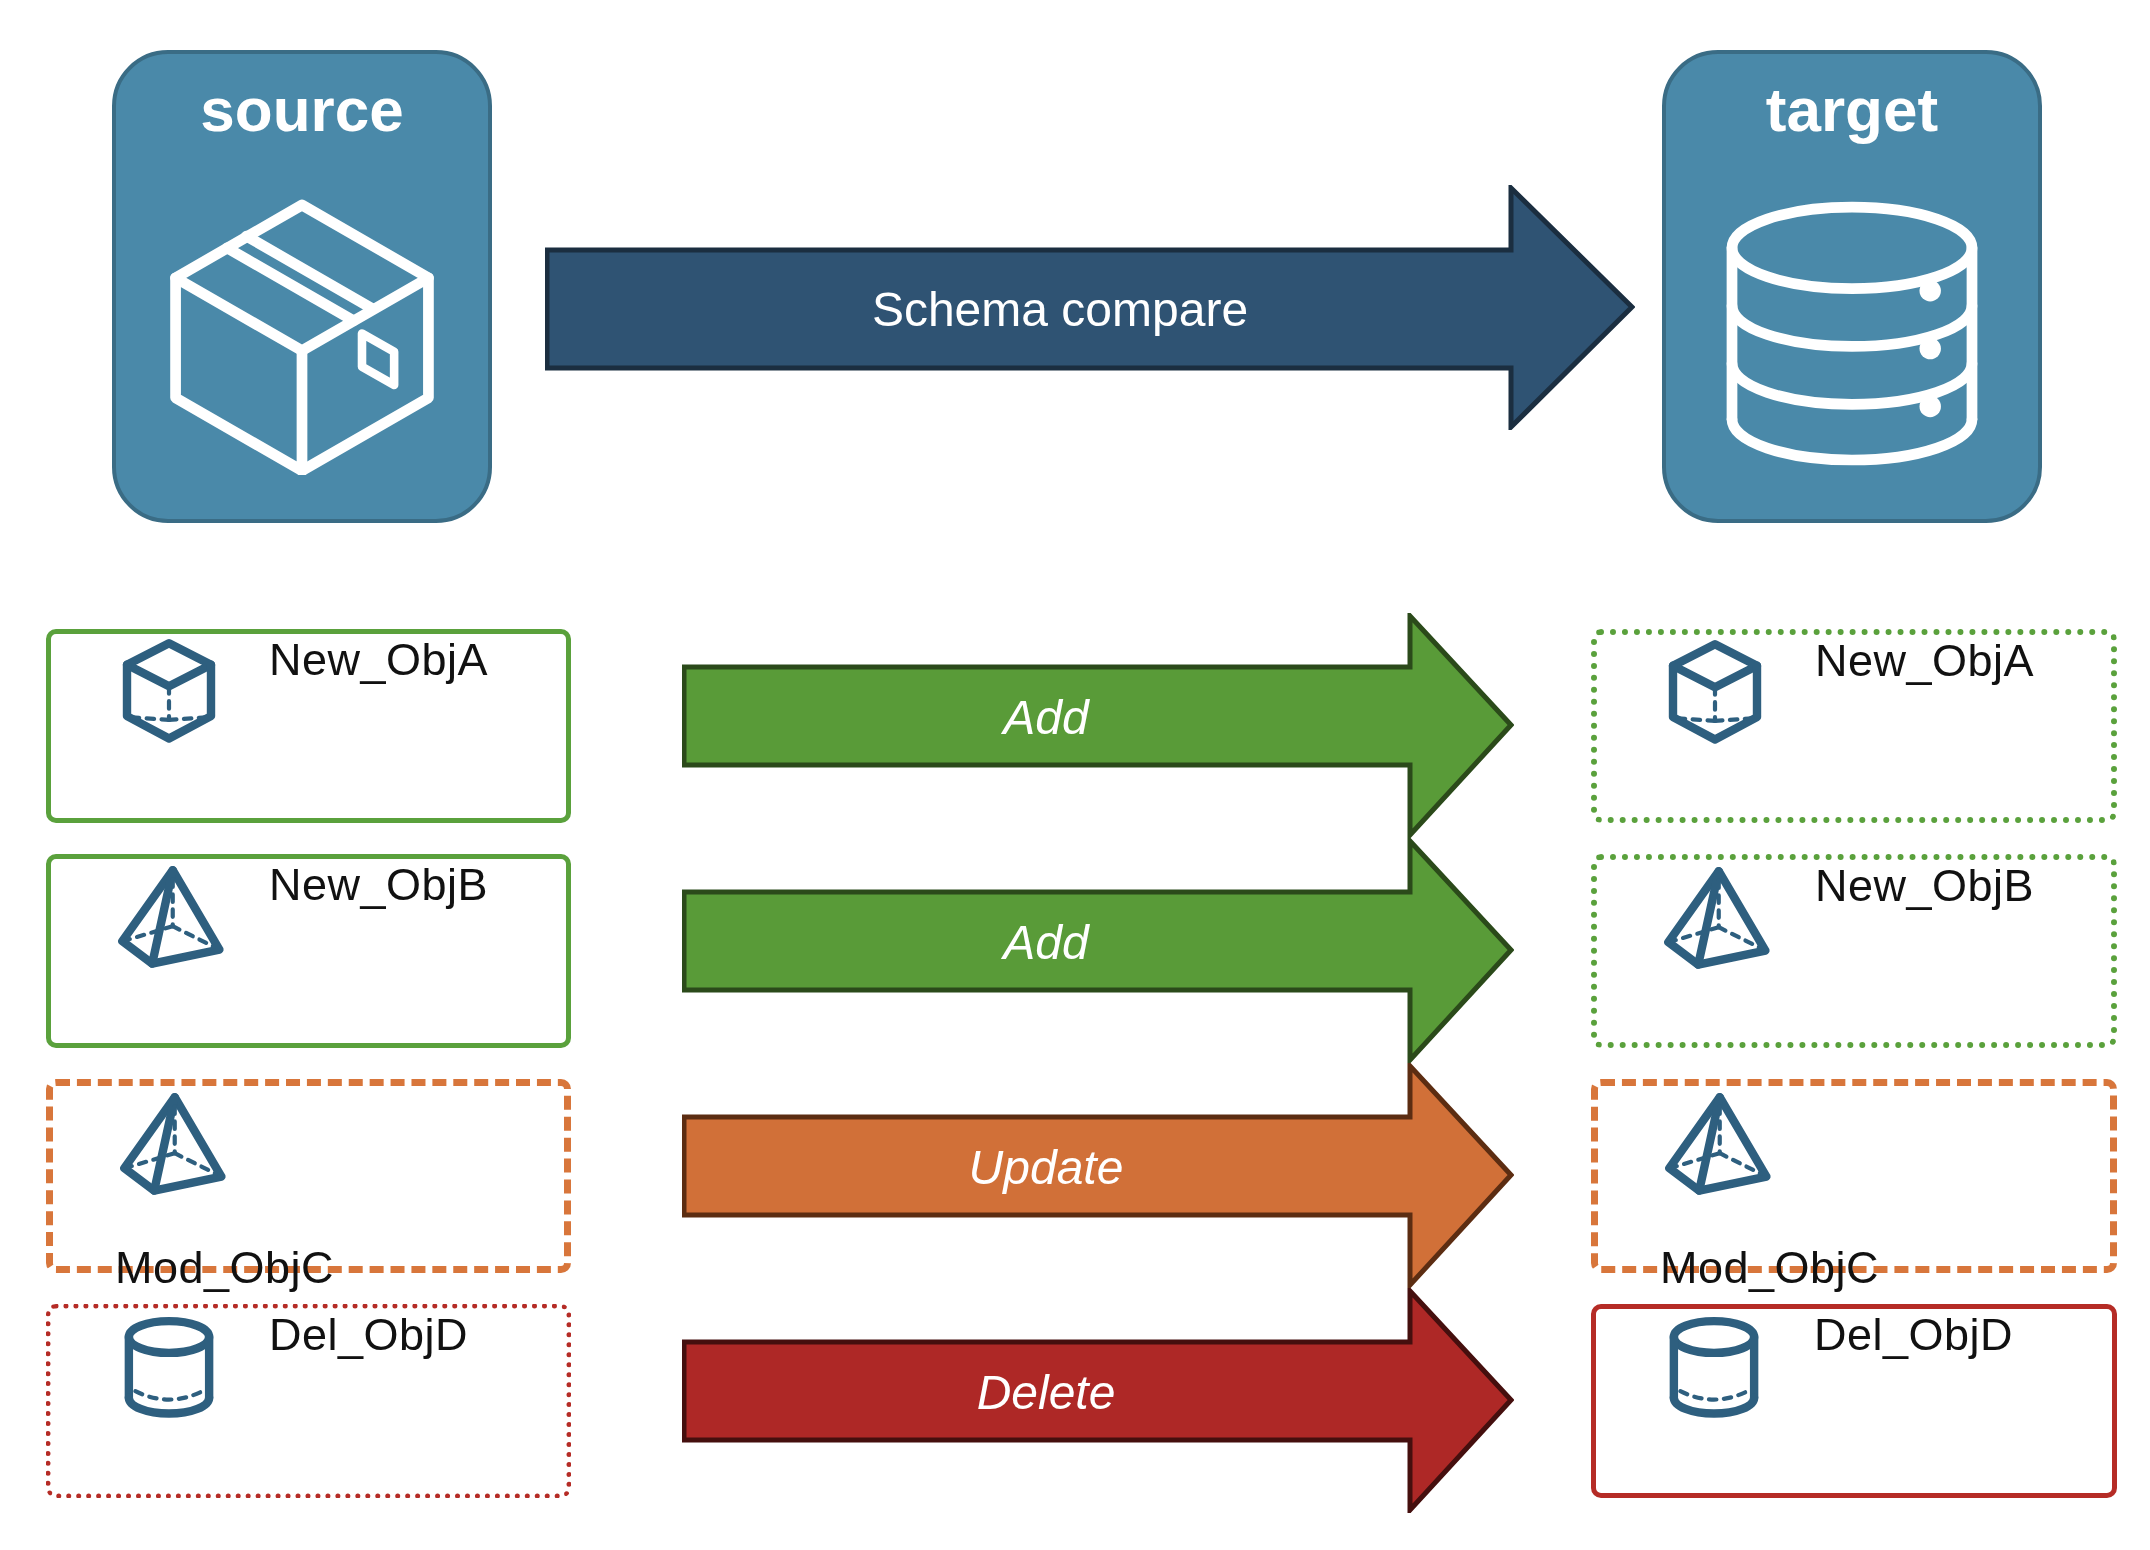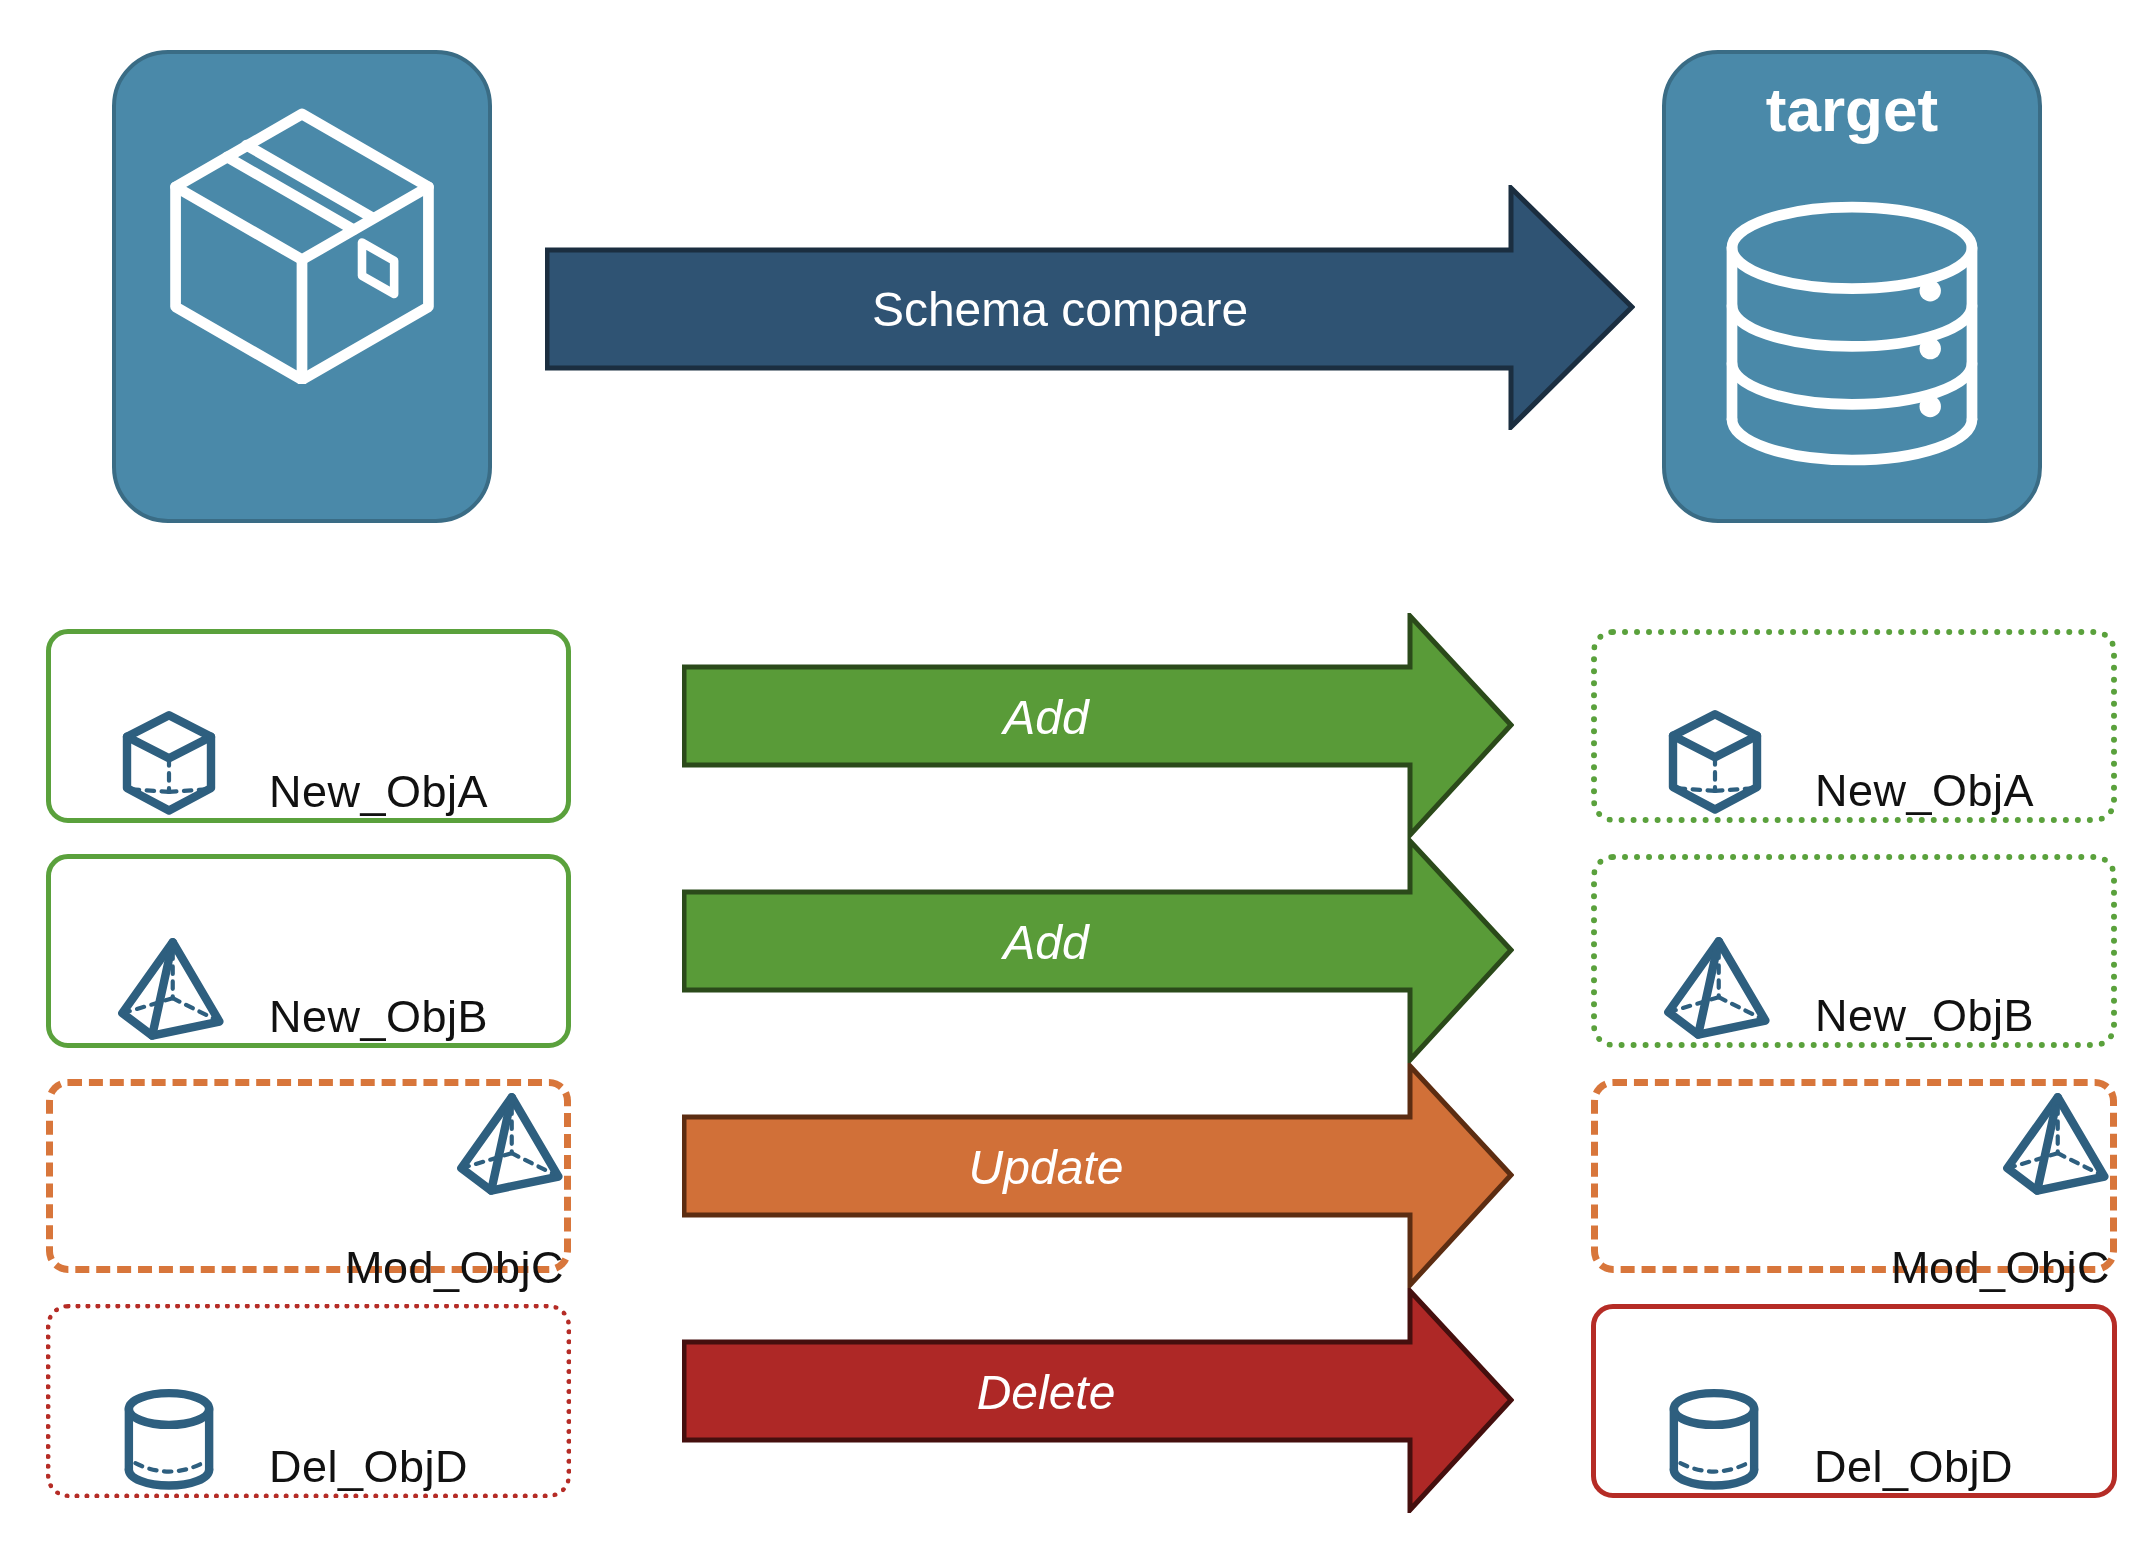--- a/index.html
+++ b/index.html
@@ -27,22 +27,22 @@
   .schema-arrow-label {
     position:absolute; left:545px; top:250px; width:966px; height:118px;
     display:flex; align-items:center; justify-content:center;
     font-size:48px; color:var(--arrow-text);margin-left:32px;
   }
 
   
   .row { position:absolute; left:0; width:2150px; height:194px; }
   .obj-box {
     position:absolute; top:0; width:525px; height:194px; background:#ffffff;
-    border-radius:22px; box-sizing:border-box;
-    display:flex; align-items:flex-end; padding-left:62px; gap:44px;
+    border-radius:10px; box-sizing:border-box;
+    display:flex; align-items:flex-start; padding-left:62px; gap:44px;
   }
   .obj-box.left  { left:46px; }
   .obj-box.right { left:1591px; width:526px; }
 
   .b-solid-green  { border:5px solid  var(--green-border); }
   .b-dotted-green { border:6px dotted var(--green-border); }
   .b-dashed-orange{ border:7px dashed var(--orange-border);flex-direction:column; }
   .b-dotted-red   { border:5px dotted var(--red-border); }
   .b-solid-red    { border:5px solid  var(--red-border); }
 
@@ -63,20 +63,21 @@
   .mini-stroke { fill:none; stroke:var(--icon-blue); stroke-width:9; stroke-linejoin:round; stroke-linecap:round; }
   .mini-dash   { fill:none; stroke:var(--icon-blue); stroke-width:4.5; stroke-dasharray:8 8; stroke-linecap:round; }
   .big-stroke  { fill:none; stroke:#ffffff; stroke-width:10; stroke-linejoin:round; stroke-linecap:round; }
 </style>
 </head>
 <body>
 
 <div class="canvas">
 
   <div class="node node-source">
+    <div class="node-title">source</div>
     <div class="node-icon">
       <svg viewBox="0 0 280 280">
         <g class="big-stroke">
           <path d="M140 28 L258 96 L140 164 L22 96 Z"></path>
           <path d="M22 96 L22 208 L140 276 L140 164"></path>
           <path d="M258 96 L258 208 L140 276"></path>
           <path d="M88 57 L206 125"></path>
           <path d="M70 68 L188 136"></path>
           <path d="M196 148 L226 165 L226 196 L196 179 Z" stroke-width="8"></path>
         </g>

